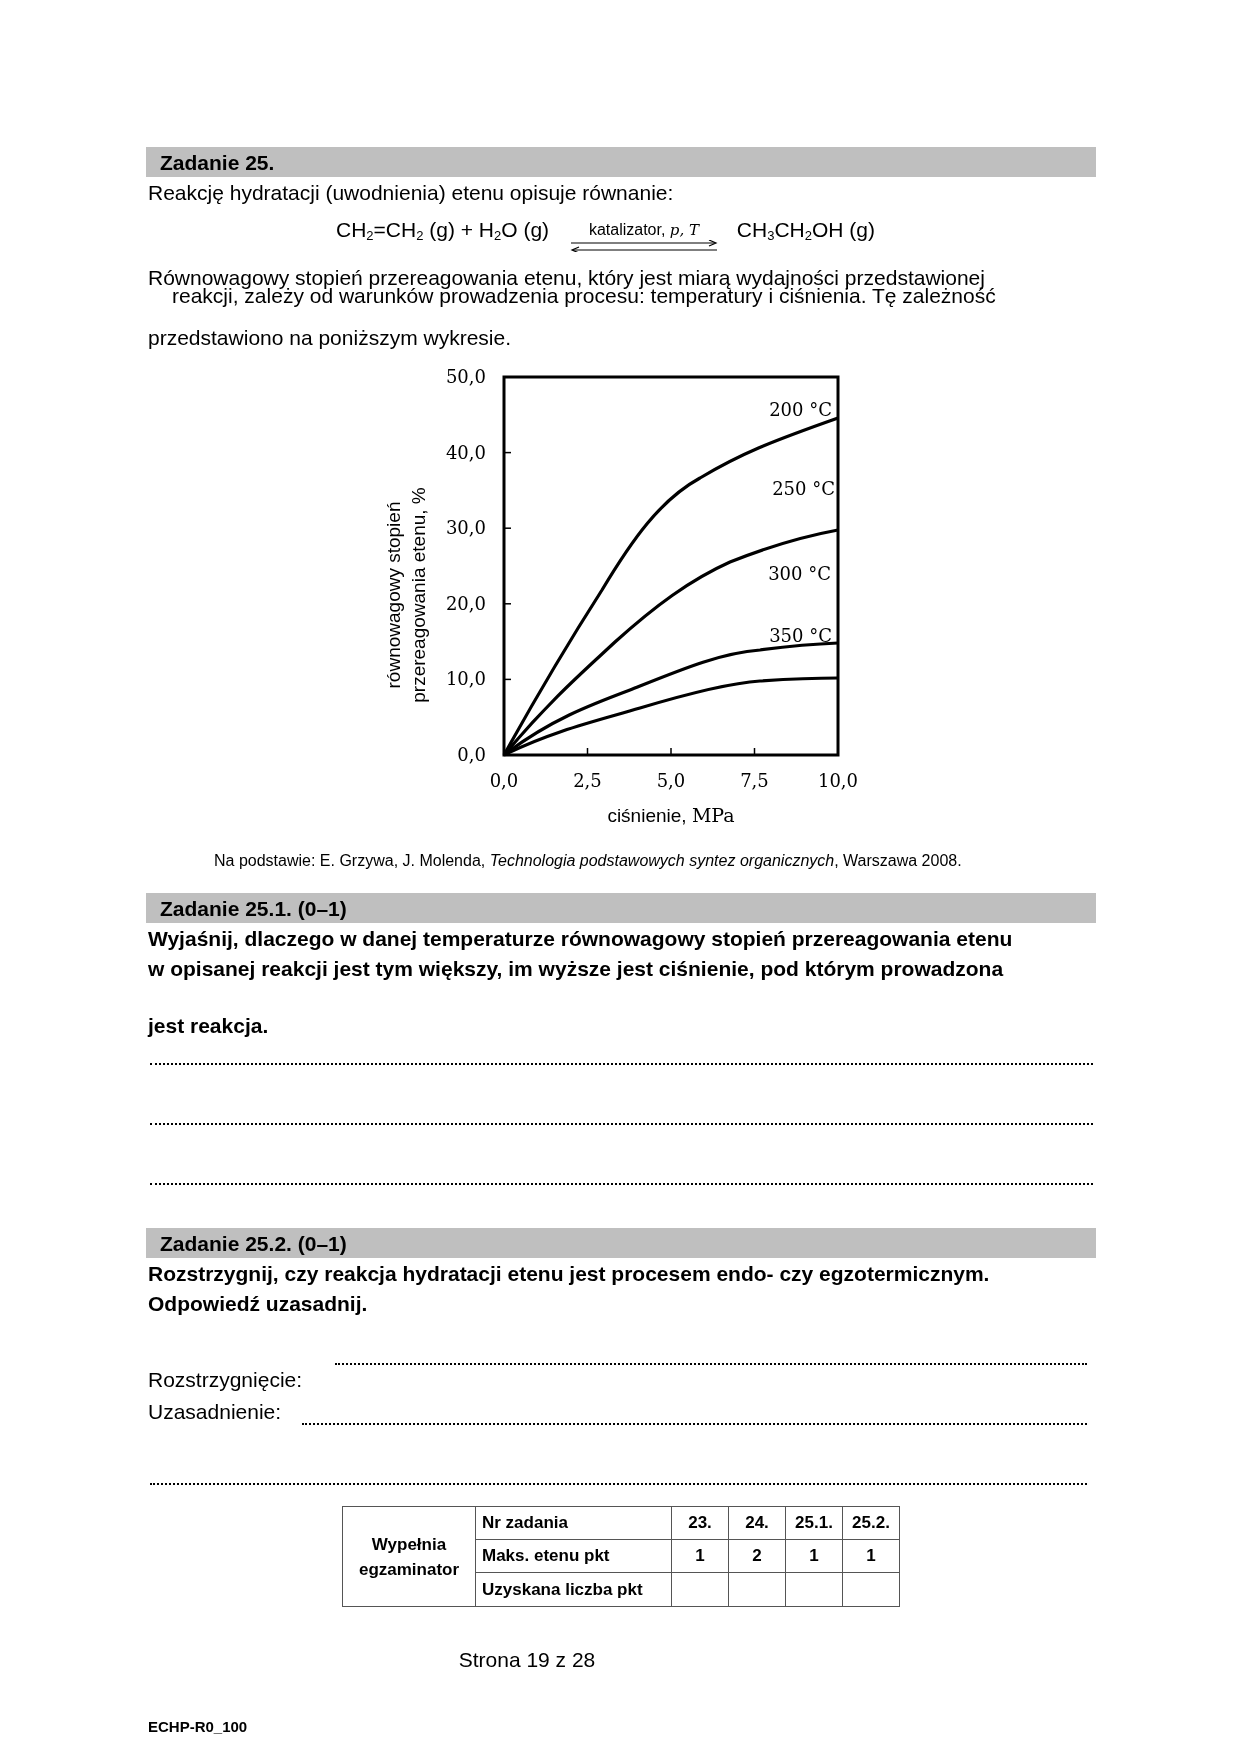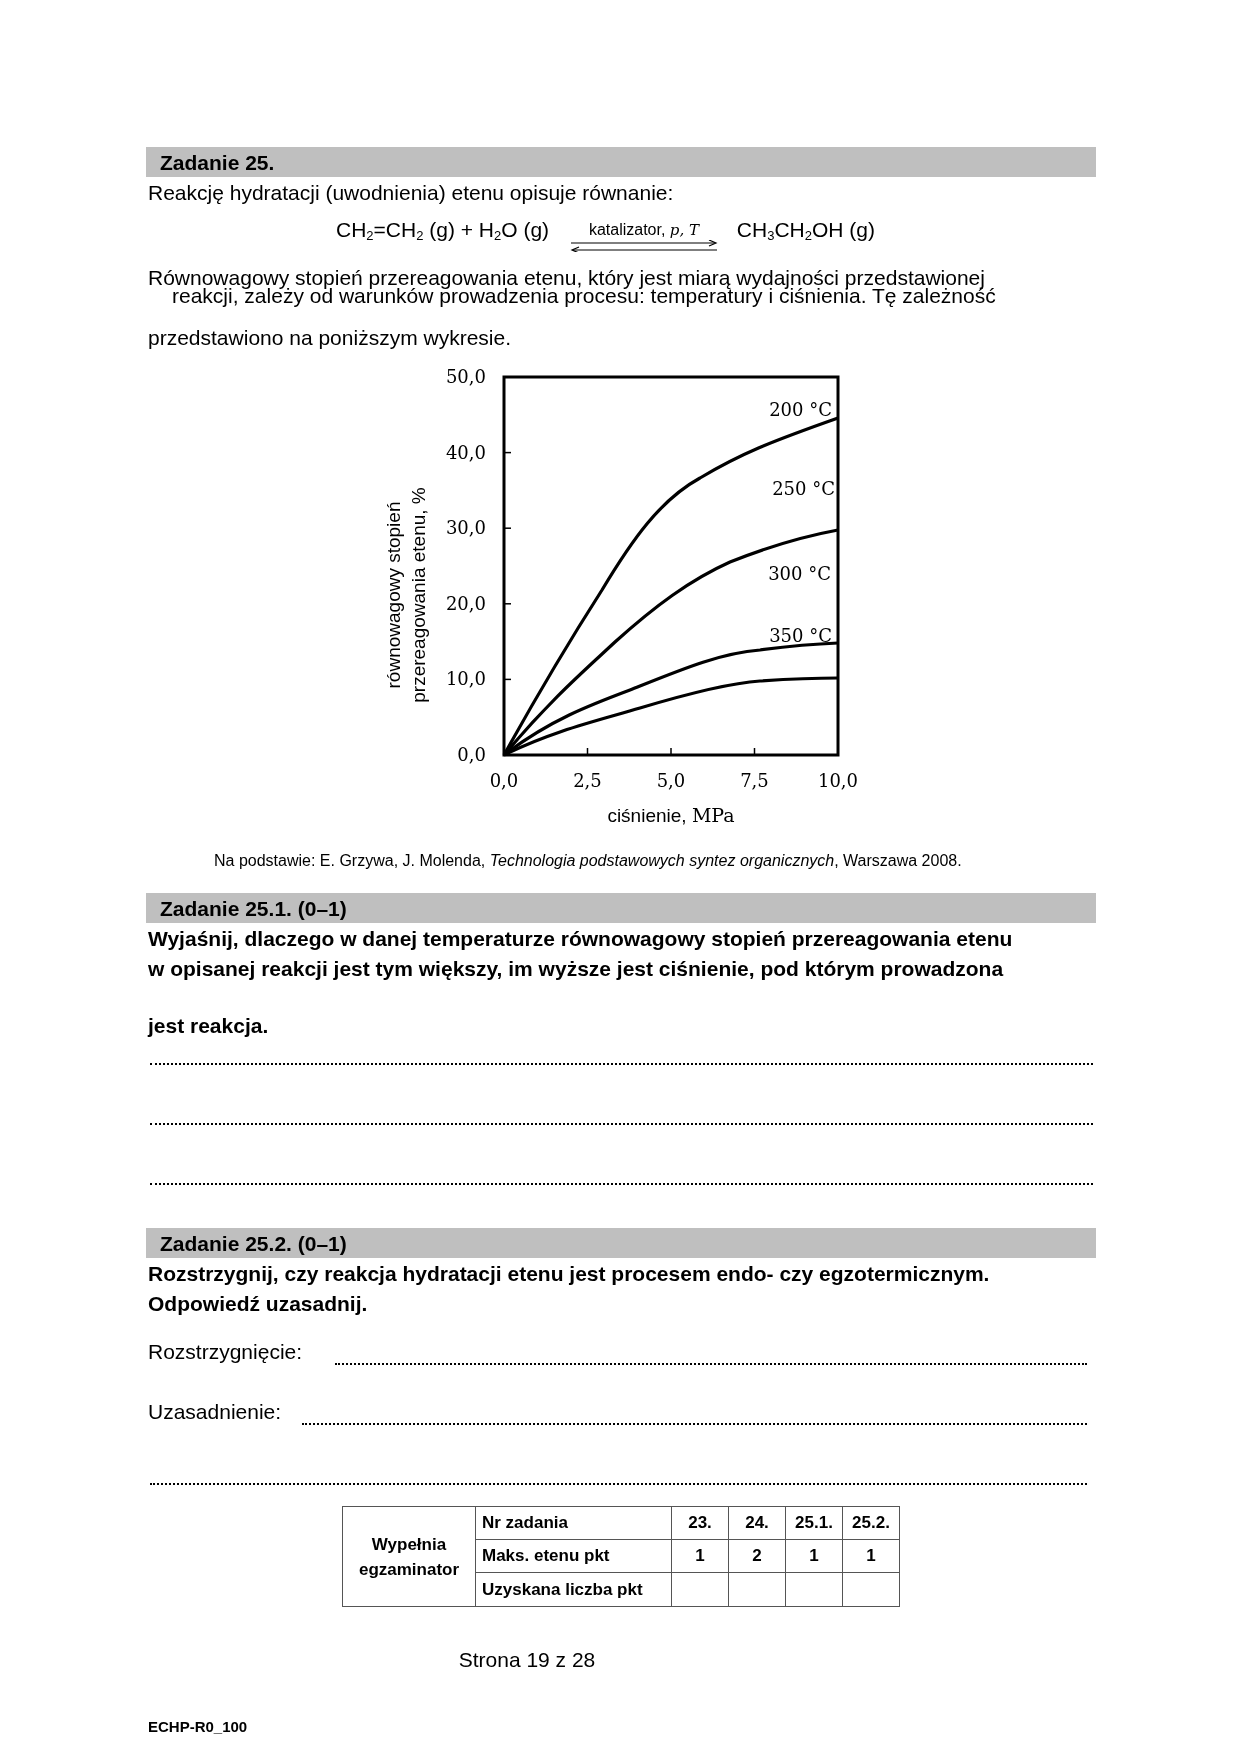--- a/index.html
+++ b/index.html
@@ -113,21 +113,21 @@
 <div class="p bold" style="top:1011px;">jest reakcja.</div>
 
 <div class="dots" style="top:1061px;"></div>
 <div class="dots" style="top:1121px;"></div>
 <div class="dots" style="top:1181px;"></div>
 
 <div class="bar" style="top:1228px;">Zadanie 25.2. (0–1)</div>
 <div class="p bold" style="top:1259px;">Rozstrzygnij, czy reakcja hydratacji etenu jest procesem endo- czy egzotermicznym.</div>
 <div class="p bold" style="top:1289px;">Odpowiedź uzasadnij.</div>
 
-<div class="label-line" style="top:1340px;">Rozstrzygnięcie:</div>
+<div class="label-line" style="top:1368px;">Rozstrzygnięcie:</div>
 <div class="dots" style="top:1361px; left:335px; width:752px;"></div>
 
 <div class="label-line" style="top:1400px;">Uzasadnienie:</div>
 <div class="dots" style="top:1421px; left:302px; width:785px;"></div>
 
 <div class="dots" style="top:1481px; width:937px;"></div>
 
 <table class="score">
   <tbody>
       <tr>

